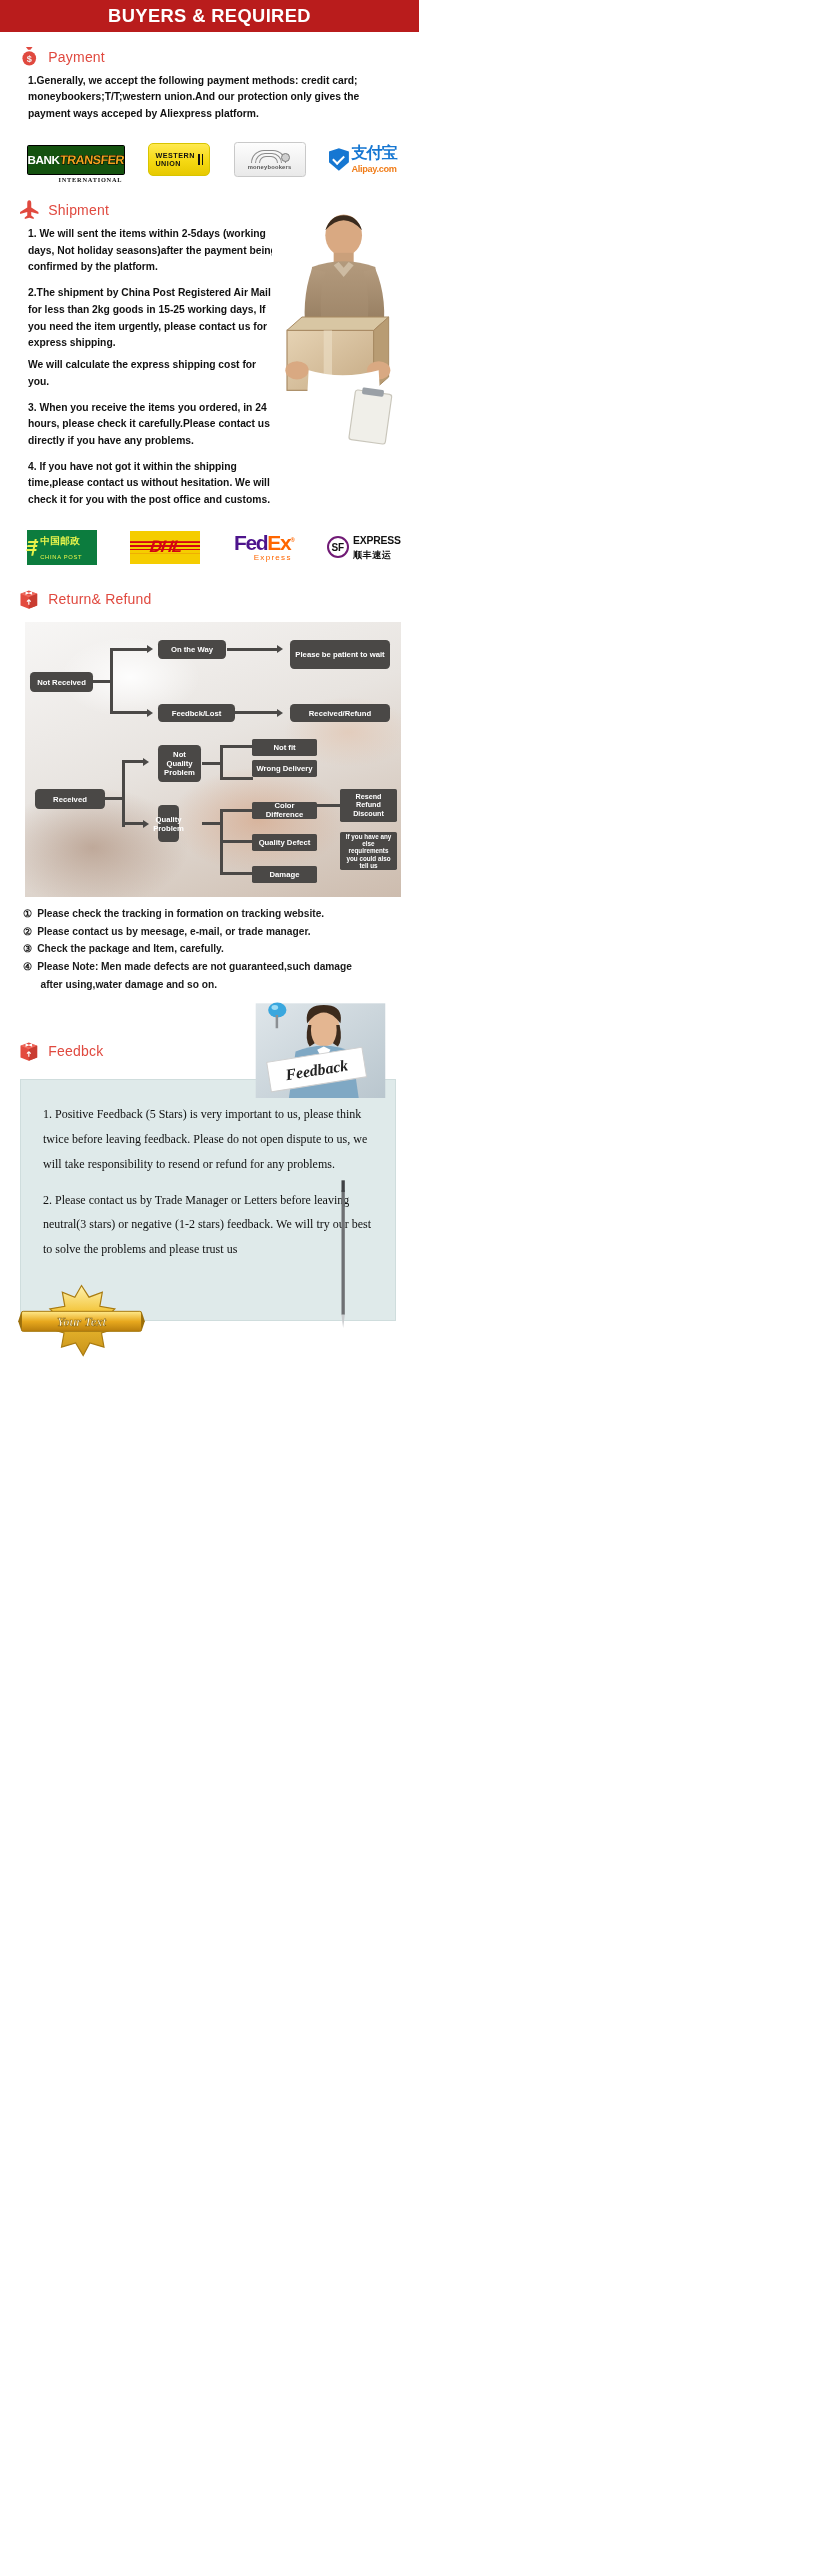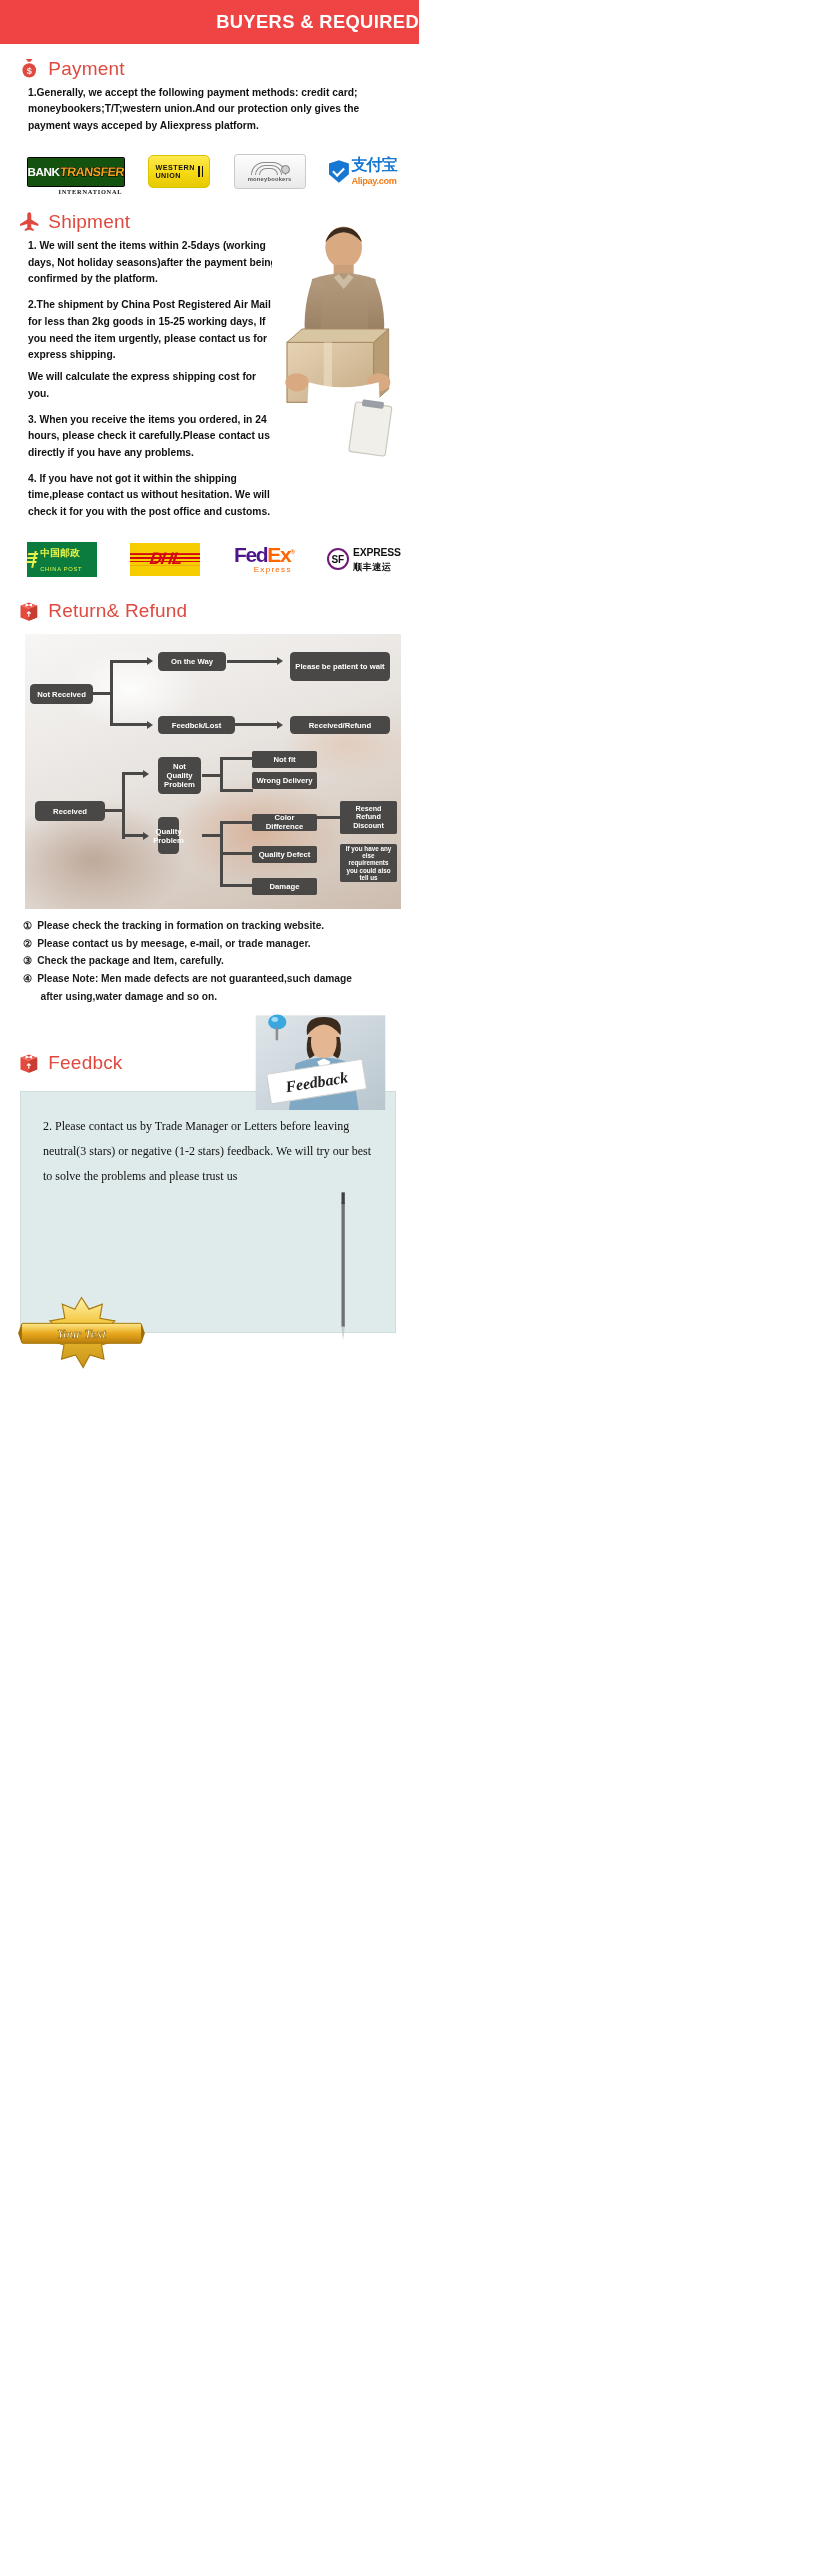--- a/index.html
+++ b/index.html
@@ -8,43 +8,43 @@
     min-height: 2576px;
     background: #ffffff;
     font-family: "Liberation Sans", sans-serif;
     color: #1a1a1a;
     -webkit-font-smoothing: antialiased;
   }
   .page { width: 419px; position: relative; overflow: hidden; }
 
   
   .banner {
-    background: #ef4444;
-    height: 44px;
+    background: #b91c1c;
+    height: 32px;
     display: flex;
     align-items: center;
-    justify-content: flex-end;
+    justify-content: center;
   }
   .banner-title {
     color: #ffffff;
     font-size: 18.3px;
     font-weight: bold;
     letter-spacing: 0.4px;
   }
 
   
   .section-head {
     display: flex;
     align-items: center;
     gap: 7.5px;
     padding: 13.3px 0 5px 18.3px;
   }
   .section-head .sh-title {
     color: #e0493f;
-    font-size: 19px;
+    font-size: 14px;
     font-weight: 400;
     letter-spacing: 0.2px;
   }
   .sh-icon { width: 22.5px; height: 22.5px; flex: 0 0 22.5px; position: relative; }
 
   
   .icon-moneybag svg { display:block; }
   .icon-plane svg { display:block; }
   .icon-box svg { display:block; }
 
@@ -609,20 +609,21 @@
       </g>
 
       <g>
         <ellipse cx="40" cy="12" rx="11" ry="9" fill="#3aa7de"></ellipse>
         <ellipse cx="37" cy="9" rx="4" ry="3" fill="#9ddcf5"></ellipse>
         <rect x="38" y="18" width="3" height="16" fill="#8b8f93"></rect>
       </g>
     </svg>
 
     <div class="fb-panel">
+      <p>1. Positive Feedback (5 Stars) is very important to us, please think twice before leaving feedback. Please do not open dispute to us,   we will take responsibility to resend or refund for any problems.</p>
       <p>2. Please contact us by Trade Manager or Letters before leaving neutral(3 stars) or negative (1-2 stars) feedback. We will try our best to solve the problems and please trust us</p>
 
       <svg class="fb-pen" viewBox="0 0 10 180">
         <rect x="3" y="12" width="4" height="150" fill="#6e7073"></rect>
         <rect x="3" y="0" width="4" height="14" fill="#3f4144"></rect>
         <path d="M3 162 l2 16 l2 -16z" fill="#c9cbce"></path>
       </svg>
     </div>
 
     <div class="badge-wrap">

